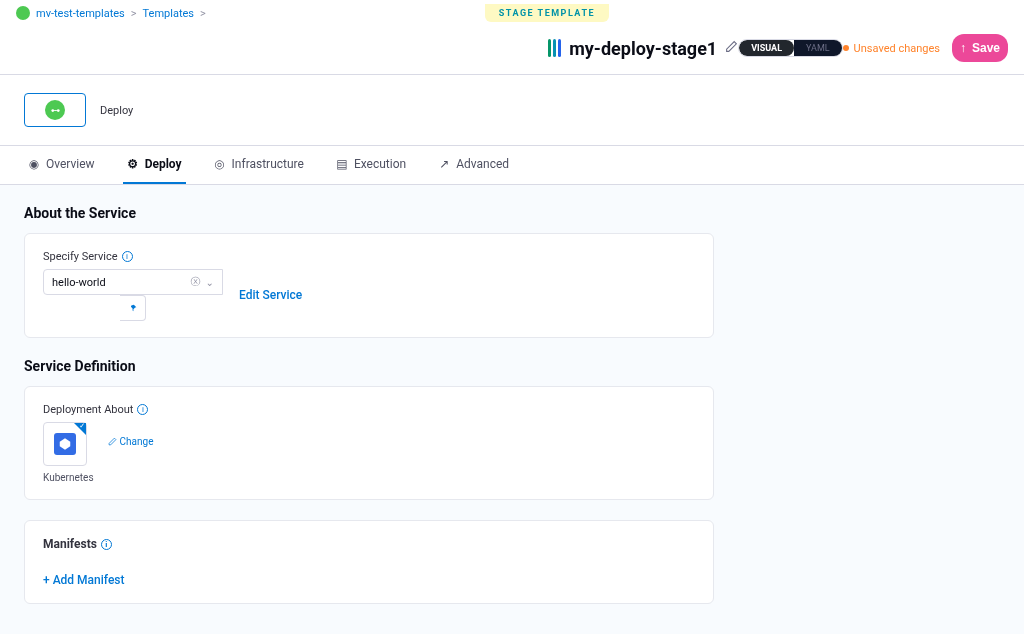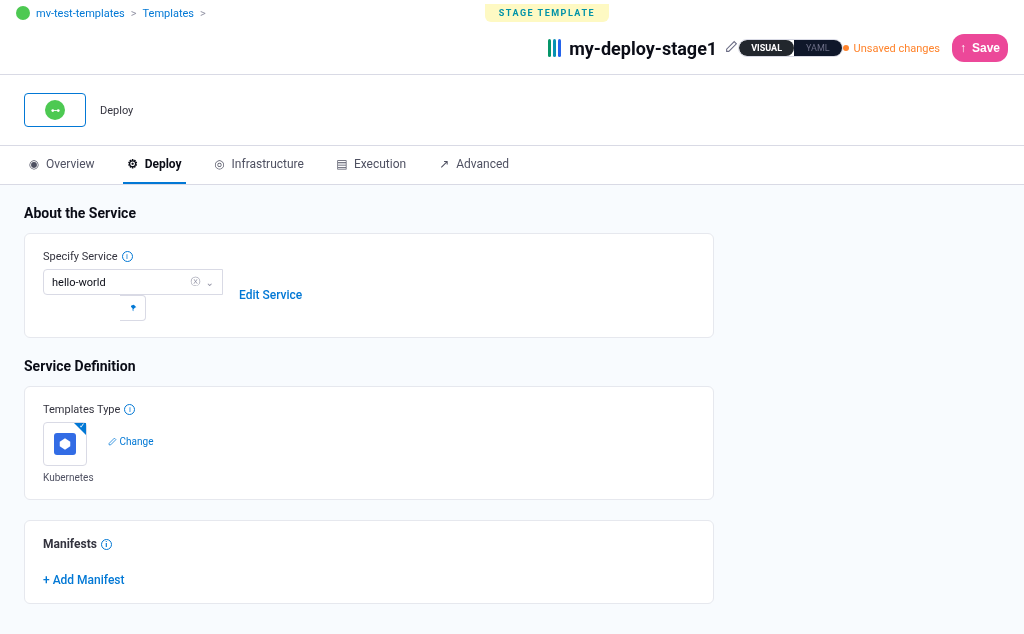--- a/index.html
+++ b/index.html
@@ -173,21 +173,21 @@
             </svg>
         </div>
       </div>
       <div class="edit-link">Edit Service</div>
     </div>
   </div>
 
   <div class="section-title">Service Definition</div>
   <div class="card">
     <div class="field-label">
-      <span>Templates Type</span>
+      <span>Deployment About</span>
       <span class="info">i</span>
     </div>
     <div class="deploy-card">
       <div>
         <div class="deploy-tile">
           <div class="k8s-icon">
             <svg width="14" height="14" viewBox="0 0 24 24" fill="#fff">
                 <polygon points="12,2 21,8 21,16 12,22 3,16 3,8"></polygon>
               </svg>
           </div>

